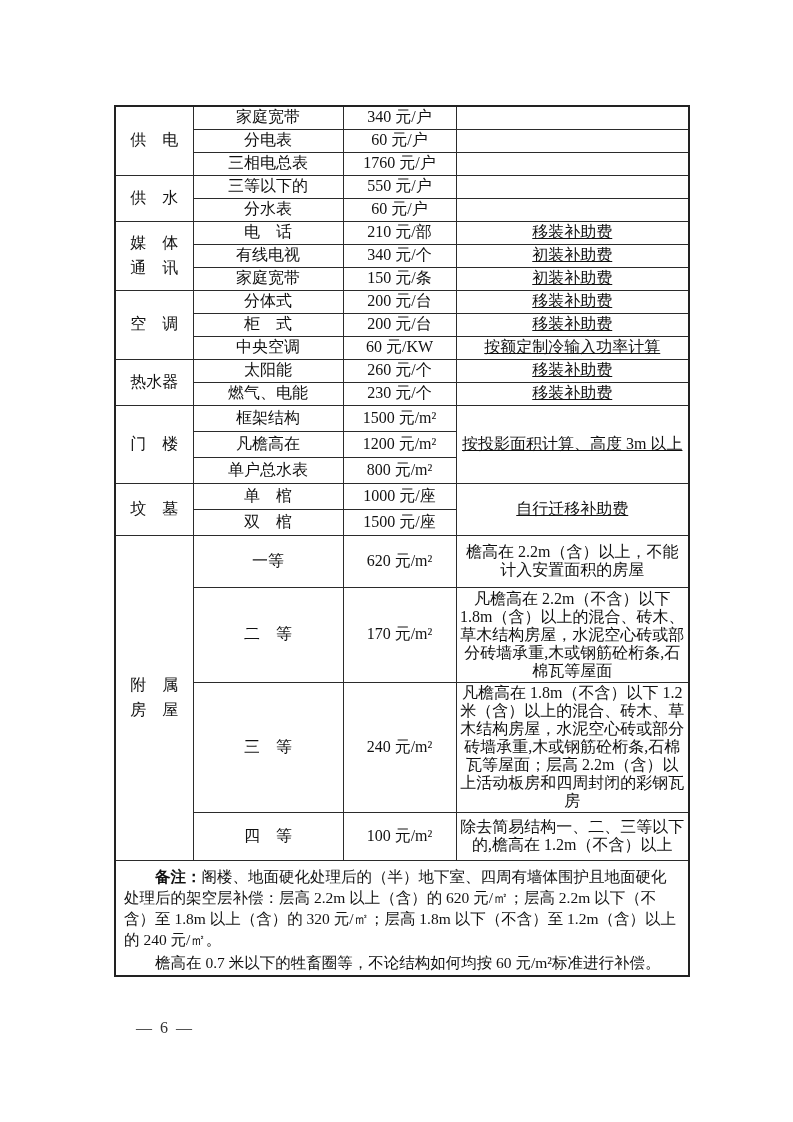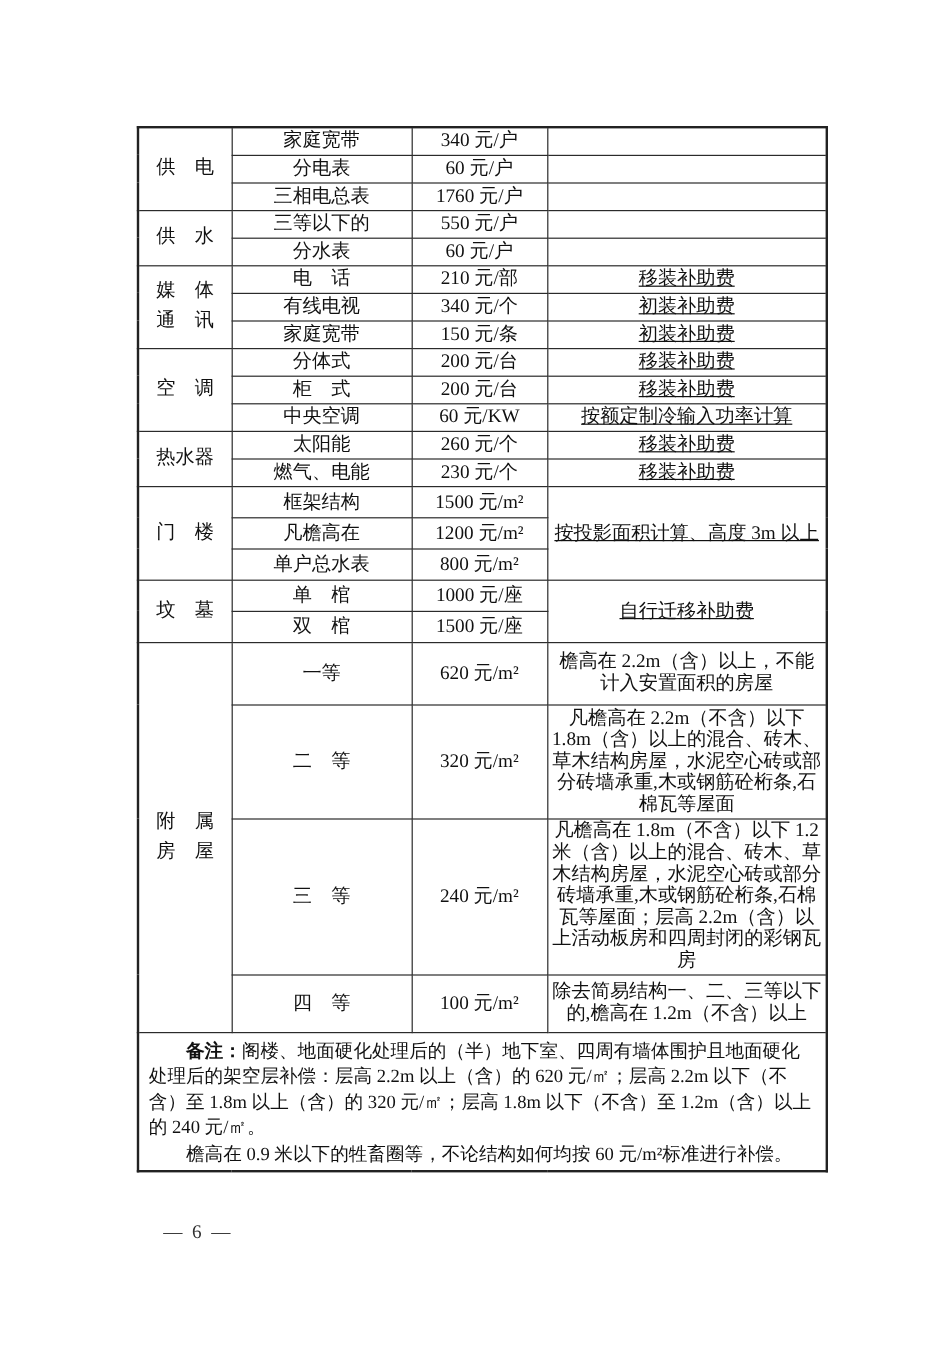--- a/index.html
+++ b/index.html
@@ -188,38 +188,38 @@
 
     <tr class="rg1 gs">
       <td class="cat" rowspan="4">附　属
 房　屋</td>
       <td>一等</td>
       <td>620 元/m²</td>
       <td class="note-left">檐高在 2.2m（含）以上，不能计入安置面积的房屋</td>
     </tr>
     <tr class="rg2">
       <td>二　等</td>
-      <td>320 元/m²</td>
+      <td>170 元/m²</td>
       <td class="note-left">凡檐高在 2.2m（不含）以下 1.8m（含）以上的混合、砖木、草木结构房屋，水泥空心砖或部分砖墙承重,木或钢筋砼桁条,石棉瓦等屋面</td>
     </tr>
     <tr class="rg3">
       <td>三　等</td>
       <td>240 元/m²</td>
       <td class="note-left">凡檐高在 1.8m（不含）以下 1.2米（含）以上的混合、砖木、草木结构房屋，水泥空心砖或部分砖墙承重,木或钢筋砼桁条,石棉瓦等屋面；层高 2.2m（含）以上活动板房和四周封闭的彩钢瓦房</td>
     </tr>
     <tr class="rg4">
       <td>四　等</td>
       <td>100 元/m²</td>
       <td class="note-left">除去简易结构一、二、三等以下的,檐高在 1.2m（不含）以上</td>
     </tr>
 
     <tr class="remark-row gs">
       <td class="remark-cell" colspan="4">
         <p class="remark-p"><b>备注：</b><span>阁楼、地面硬化处理后的（半）地下室、四周有墙体围护且地面硬化处理后的架空层补偿：层高 2.2m 以上（含）的 620 元/㎡；层高 2.2m 以下（不含）至 1.8m 以上（含）的 320 元/㎡；层高 1.8m 以下（不含）至 1.2m（含）以上的 240 元/㎡。</span></p>
-        <p class="remark-p"><span>檐高在 0.9 米以下的牲畜圈等，不论结构如何均按 60 元/m²标准进行补偿。</span></p>
+        <p class="remark-p"><span>檐高在 0.7 米以下的牲畜圈等，不论结构如何均按 60 元/m²标准进行补偿。</span></p>
       </td>
     </tr>
   </tbody>
     </table>
 
   <div class="page-number">— 6 —</div>
 
 </div>
 
 </body></html>

